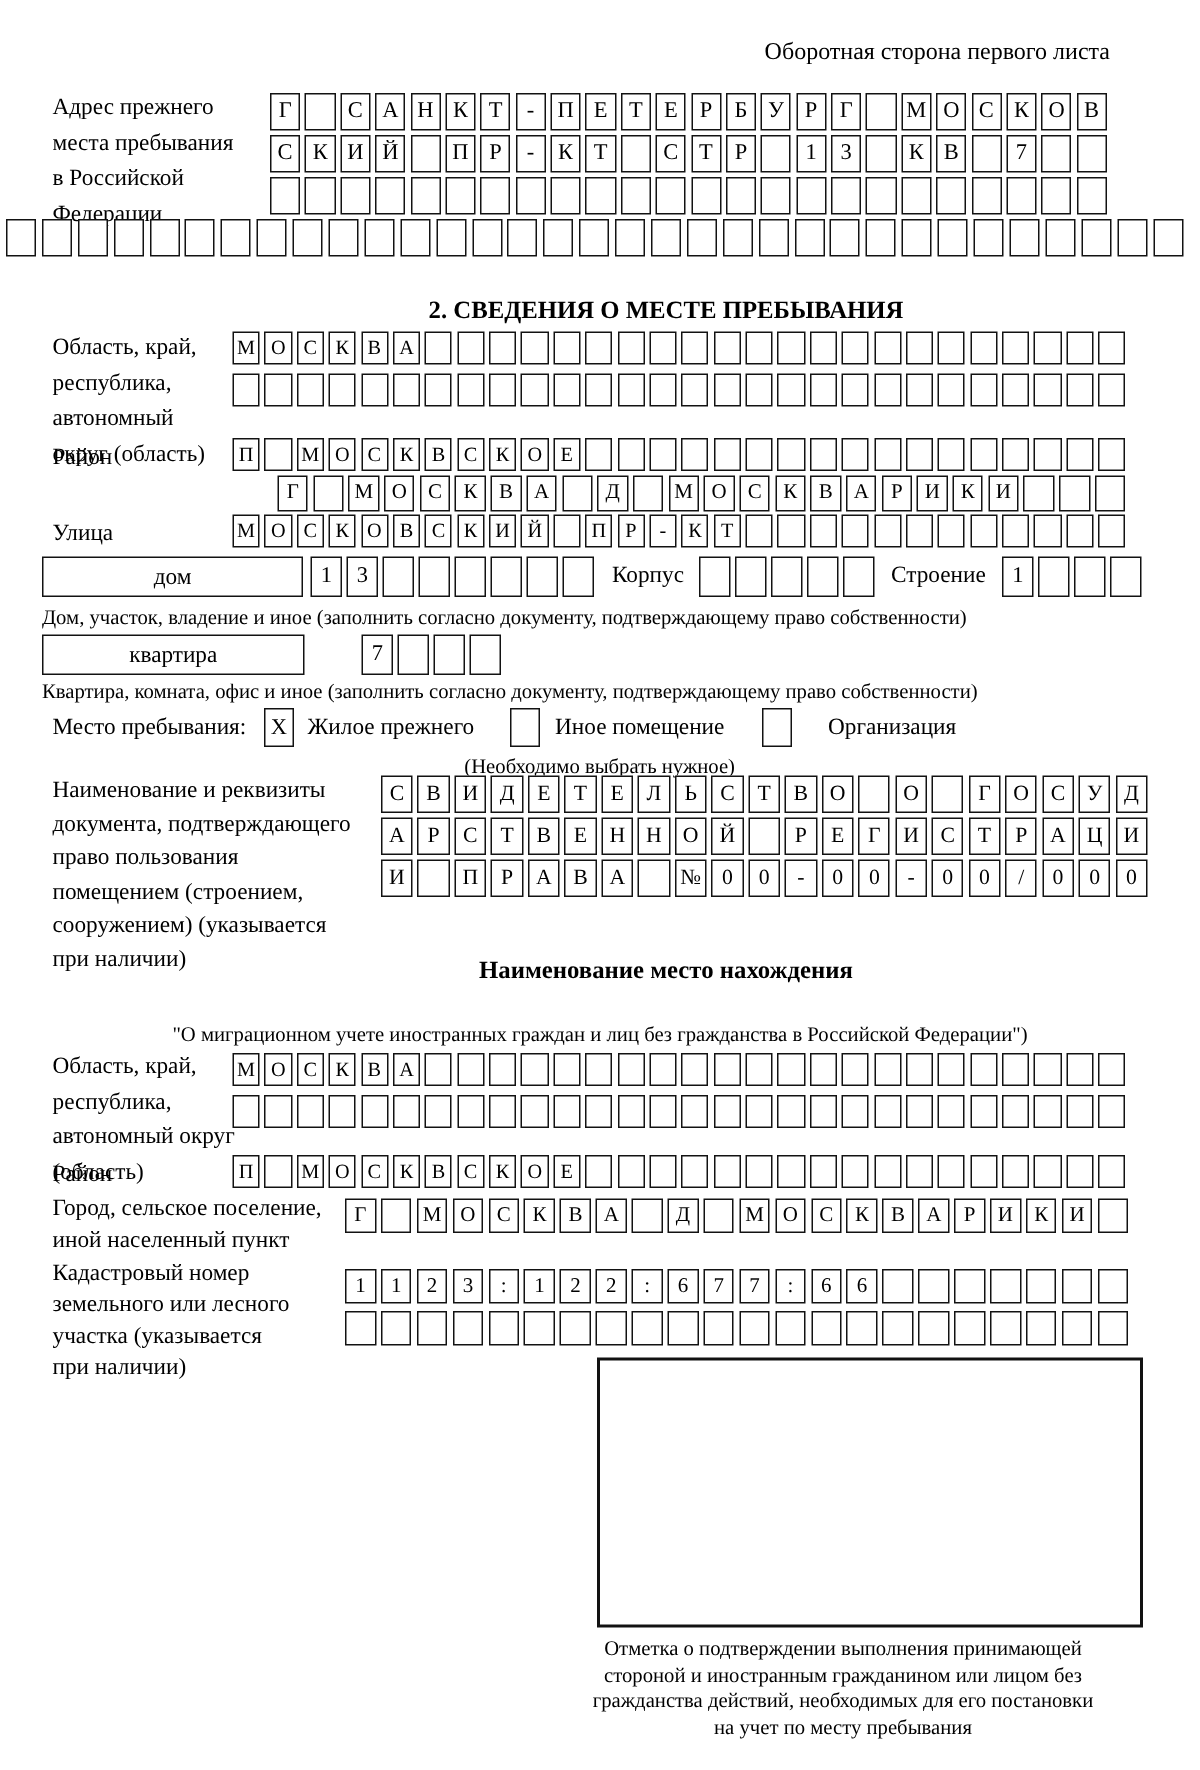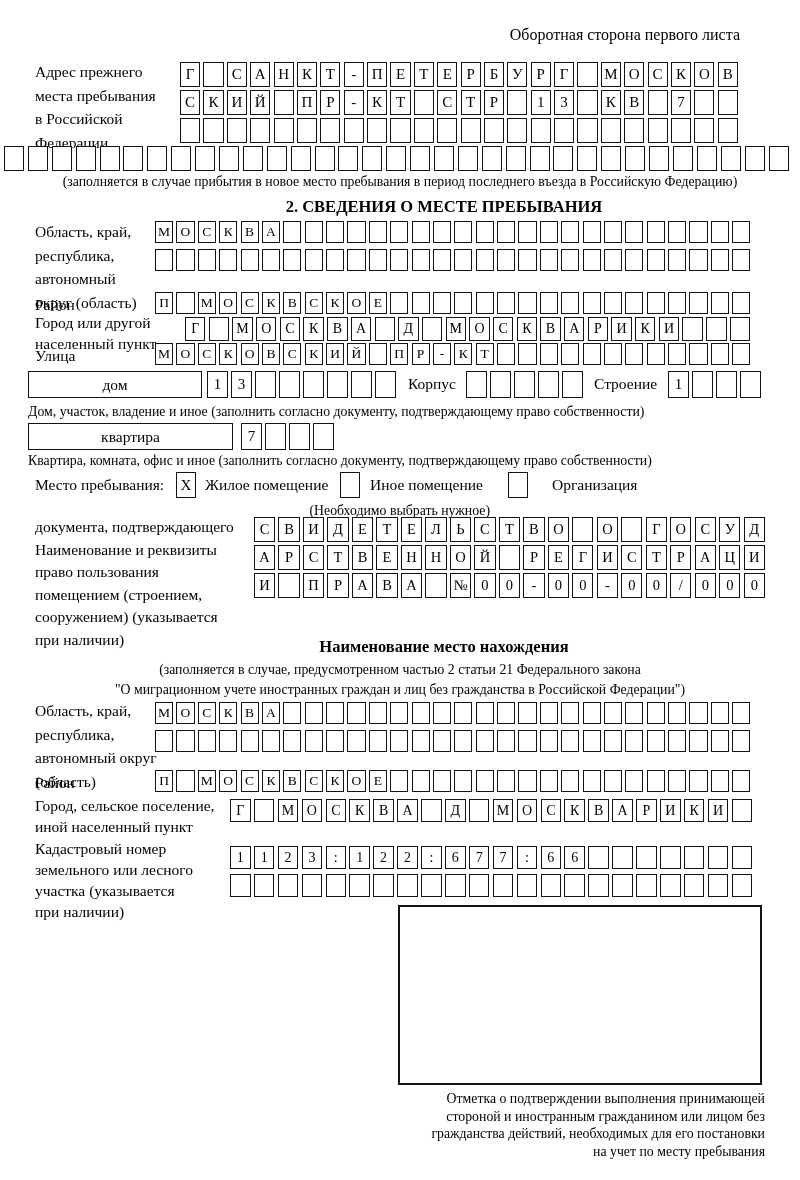--- a/index.html
+++ b/index.html
@@ -155,21 +155,20 @@
       <span class="cbox"></span>
       <span class="cbox"></span>
       <span class="cbox"></span>
       <span class="cbox"></span>
       <span class="cbox"></span>
       <span class="cbox"></span>
       <span class="cbox"></span>
       <span class="cbox"></span>
     </div>
 
-  <div class="abs note center" style="top:174px;">(заполняется в случае прибытия в новое место пребывания в период последнего въезда в Российскую Федерацию)</div>
 
   <div class="abs heading" style="top:197px;">2. СВЕДЕНИЯ О МЕСТЕ ПРЕБЫВАНИЯ</div>
 
   <div class="abs flabel" style="left:35px;top:220px;">
     <div>Область, край,</div>
     <div>республика,</div>
     <div>автономный</div>
     <div>округ (область)</div>
   </div>
   <div class="abs boxrow bx-b" style="left:155px;top:221px;">
@@ -258,24 +257,20 @@
       <span class="cbox"></span>
       <span class="cbox"></span>
       <span class="cbox"></span>
       <span class="cbox"></span>
       <span class="cbox"></span>
       <span class="cbox"></span>
       <span class="cbox"></span>
       <span class="cbox"></span>
     </div>
 
-  <div class="abs flabel tight" style="left:35px;top:312px;">
-    <div>Город или другой</div>
-    <div>населенный пункт</div>
-  </div>
   <div class="abs boxrow bx-c" style="left:185px;top:317px;">
       <span class="cbox">Г</span>
       <span class="cbox"></span>
       <span class="cbox">М</span>
       <span class="cbox">О</span>
       <span class="cbox">С</span>
       <span class="cbox">К</span>
       <span class="cbox">В</span>
       <span class="cbox">А</span>
       <span class="cbox"></span>
@@ -349,41 +344,41 @@
     </div>
   <div class="abs inline-label" style="left:594px;top:375px;">Строение</div>
   <div class="abs boxrow bx-h" style="left:668px;top:371px;">
       <span class="cbox">1</span>
       <span class="cbox"></span>
       <span class="cbox"></span>
       <span class="cbox"></span>
     </div>
   <div class="abs note" style="left:28px;top:404px;">Дом, участок, владение и иное (заполнить согласно документу, подтверждающему право собственности)</div>
 
-  <div class="abs labelbox" style="left:28px;top:423px;width:205px;height:27px;">квартира</div>
+  <div class="abs labelbox" style="left:28px;top:423px;width:175px;height:27px;">квартира</div>
   <div class="abs boxrow bx-h" style="left:241px;top:423px;">
       <span class="cbox">7</span>
       <span class="cbox"></span>
       <span class="cbox"></span>
       <span class="cbox"></span>
     </div>
   <div class="abs note" style="left:28px;top:453px;">Квартира, комната, офис и иное (заполнить согласно документу, подтверждающему право собственности)</div>
 
   <div class="abs inline-label" style="left:35px;top:476px;">Место пребывания:</div>
   <div class="abs chkbox" style="left:176px;top:472px;">X</div>
-  <div class="abs inline-label" style="left:205px;top:476px;">Жилое помещение</div>
+  <div class="abs inline-label" style="left:205px;top:476px;">Жилое прежнего</div>
   <div class="abs chkbox" style="left:340px;top:472px;"></div>
   <div class="abs inline-label" style="left:370px;top:476px;">Иное помещение</div>
   <div class="abs chkbox" style="left:508px;top:472px;"></div>
   <div class="abs inline-label" style="left:552px;top:476px;">Организация</div>
   <div class="abs note" style="left:190px;top:503px;width:300px;text-align:right;">(Необходимо выбрать нужное)</div>
 
   <div class="abs flabel" style="left:35px;top:516px;line-height:22.6px;">
+    <div>Наименование и реквизиты</div>
     <div>документа, подтверждающего</div>
-    <div>Наименование и реквизиты</div>
     <div>право пользования</div>
     <div>помещением (строением,</div>
     <div>сооружением) (указывается</div>
     <div>при наличии)</div>
   </div>
   <div class="abs boxrow bx-d" style="left:254px;top:517px;">
       <span class="cbox">С</span>
       <span class="cbox">В</span>
       <span class="cbox">И</span>
       <span class="cbox">Д</span>
@@ -446,21 +441,20 @@
       <span class="cbox">-</span>
       <span class="cbox">0</span>
       <span class="cbox">0</span>
       <span class="cbox">/</span>
       <span class="cbox">0</span>
       <span class="cbox">0</span>
       <span class="cbox">0</span>
     </div>
 
   <div class="abs heading" style="top:637px;">Наименование место нахождения</div>
-  <div class="abs note center" style="top:662px;">(заполняется в случае, предусмотренном частью 2 статьи 21 Федерального закона</div>
   <div class="abs note center" style="top:682px;">"О миграционном учете иностранных граждан и лиц без гражданства в Российской Федерации")</div>
 
   <div class="abs flabel" style="left:35px;top:699px;">
     <div>Область, край,</div>
     <div>республика,</div>
     <div>автономный округ</div>
     <div>(область)</div>
   </div>
   <div class="abs boxrow bx-b" style="left:155px;top:702px;">
       <span class="cbox">М</span>
@@ -633,20 +627,20 @@
       <span class="cbox"></span>
       <span class="cbox"></span>
       <span class="cbox"></span>
       <span class="cbox"></span>
       <span class="cbox"></span>
       <span class="cbox"></span>
       <span class="cbox"></span>
     </div>
 
   <div class="abs stamp-box" style="left:398px;top:905px;width:364px;height:180px;"></div>
-  <div class="abs stamp-caption" style="left:395px;top:1090px;width:370px;text-align:right;">
+  <div class="abs stamp-caption" style="left:377px;top:1090px;width:370px;">
     <div>Отметка о подтверждении выполнения принимающей</div>
     <div>стороной и иностранным гражданином или лицом без</div>
     <div>гражданства действий, необходимых для его постановки</div>
     <div>на учет по месту пребывания</div>
   </div>
 
 </div>
 
 </body></html>

